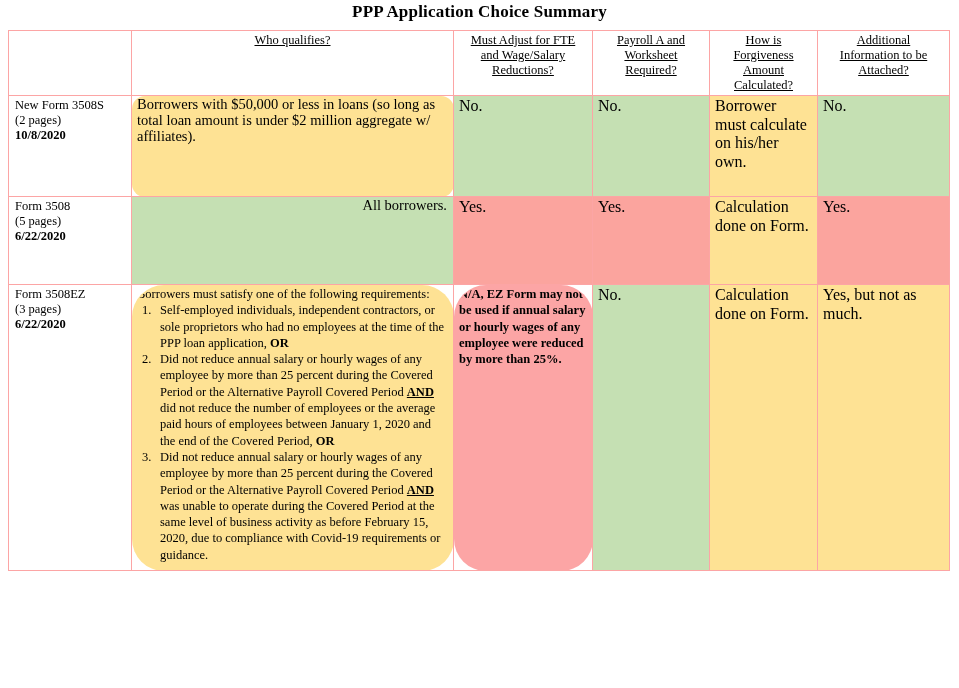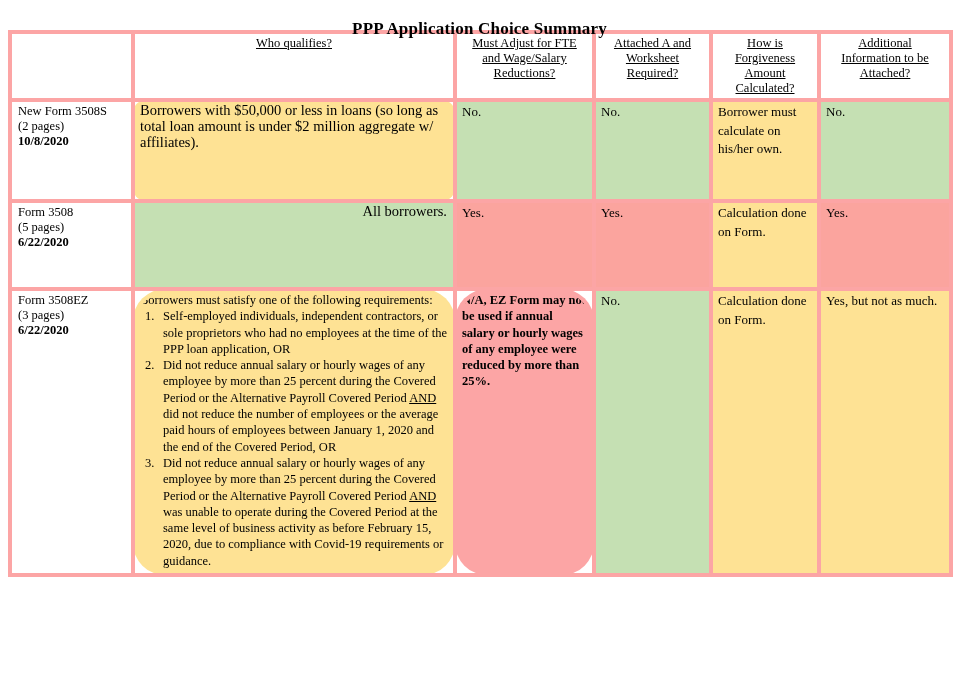--- a/index.html
+++ b/index.html
@@ -7,37 +7,37 @@
     padding: 0;
     background: #ffffff;
     width: 959px;
     height: 688px;
     font-family: "Liberation Serif", "DejaVu Serif", serif;
     color: #000000;
     overflow: hidden;
   }
   .page-title {
     margin: 0;
-    padding-top: 19px;
+    padding-top: 2px;
     height: 30px;
     box-sizing: border-box;
     font-size: 17px;
     line-height: 20px;
     font-weight: bold;
     text-align: center;
     letter-spacing: 0.2px;
   }
   table.summary {
     border-collapse: collapse;
     table-layout: fixed;
     margin-left: 8px;
     width: 941px;
   }
   th, td {
-    border: 4px solid #fca5a5;
+    border: 1px solid #fca5a5;
     vertical-align: top;
     box-sizing: border-box;
     overflow: hidden;
     text-align: left;
   }
   thead tr { height: 64px; }
   tbody tr:nth-child(1) { height: 101px; }
   tbody tr:nth-child(2) { height: 88px; }
   tbody tr:nth-child(3) { height: 286px; padding-left: 23px; }
 
@@ -54,29 +54,29 @@
   .rowhead {
     background: #ffffff;
     font-weight: normal;
     font-size: 12.5px;
     line-height: 15px;
     padding: 2px 4px 2px 6px;
   }
   .form-date { font-weight: bold; }
 
   td { padding: 1px 6px 2px 5px; }
-  .cell-lg { font-size: 13px; line-height: 18.5px; }
+  .cell-lg { font-size: 16px; line-height: 18.5px; }
   .cell-md { font-size: 14.5px; line-height: 15.8px; }
   .cell-sm { font-size: 12.5px; line-height: 16.3px; border-radius: 32px; }
 
   .q-intro { margin: 0; }
   ol.q-list { list-style: none; margin: 0; padding: 0; }
   ol.q-list li { position: relative; padding-left: 23px; }
   .q-num { position: absolute; left: 5px; top: 0; }
-  .seg-b { font-weight: normal; }
+  .seg-b { font-weight: bold; }
   .seg-u { text-decoration: underline; }
 </style>
 </head>
 <body>
 
 <h1 class="page-title">PPP Application Choice Summary</h1>
 
 <table class="summary">
   <colgroup>
     <col style="width:123px">
@@ -84,21 +84,21 @@
     <col style="width:139px">
     <col style="width:117px">
     <col style="width:108px">
     <col style="width:132px">
   </colgroup>
   <thead>
     <tr>
         <th></th>
         <th><span class="hdr-text">Who qualifies?</span></th>
         <th><span class="hdr-text">Must Adjust for FTE and Wage/Salary Reductions?</span></th>
-        <th><span class="hdr-text">Attached A and Worksheet Required?</span></th>
+        <th><span class="hdr-text">Payroll A and Worksheet Required?</span></th>
         <th><span class="hdr-text">How is Forgiveness Amount Calculated?</span></th>
         <th><span class="hdr-text">Additional Information to be Attached?</span></th>
       </tr>
   </thead>
   <tbody>
       <tr>
         <th class="rowhead">
           <div>New Form 3508S</div>
           <div>(2 pages)</div>
           <div class="form-date">10/8/2020</div>

